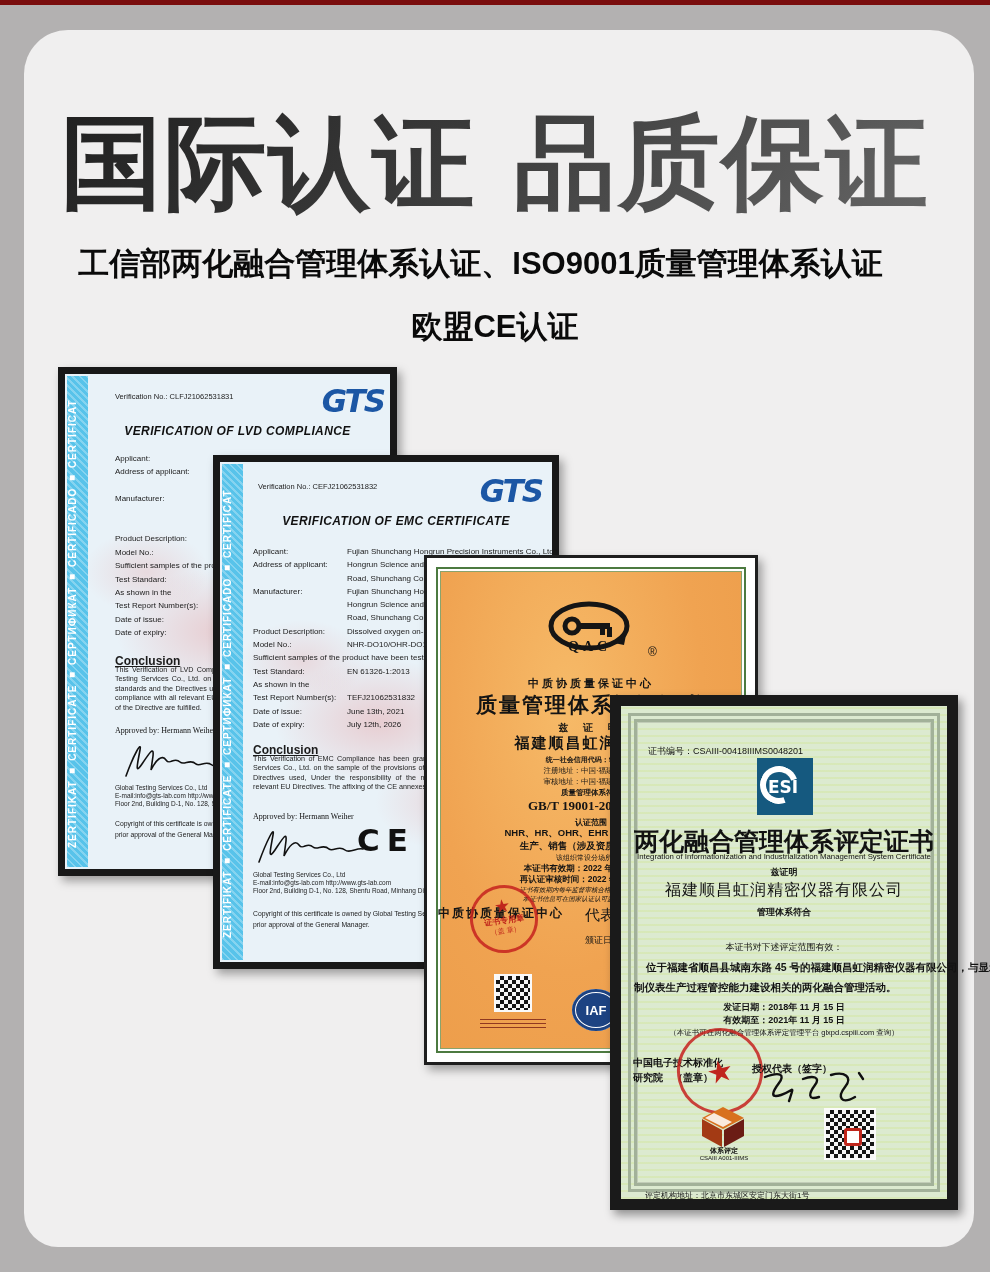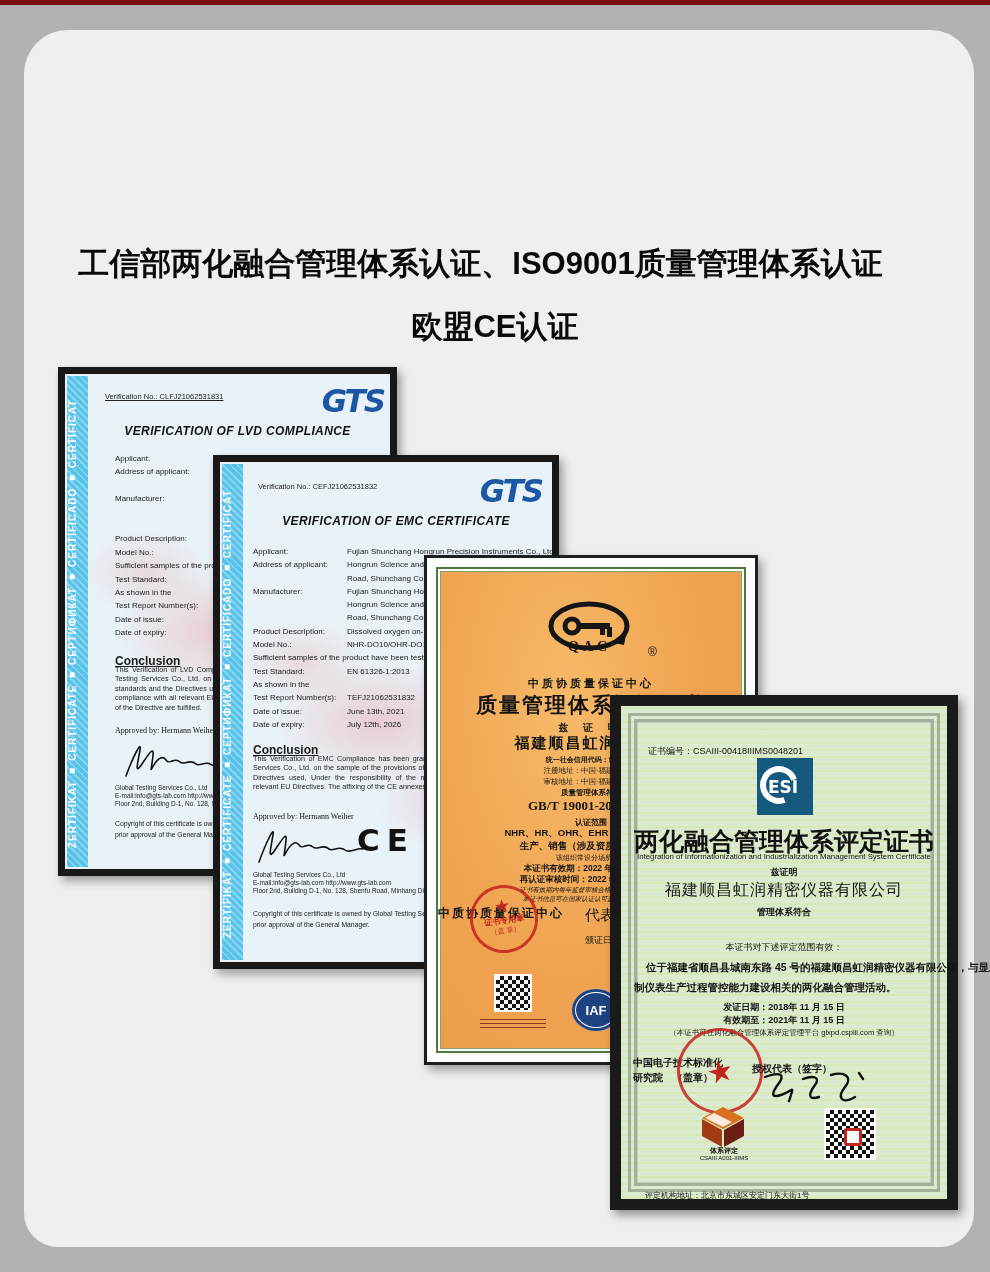--- a/index.html
+++ b/index.html
@@ -66,29 +66,30 @@
   .cesi-logo .txt { position:absolute; left:11px; top:19px; color:#fff; font-weight:900; font-size:17px; letter-spacing:0px; font-family:"DejaVu Sans", sans-serif; }
   .qr-red::after { content:""; position:absolute; left:50%; top:50%; width:12px; height:12px; margin:-6px 0 0 -6px; background:#fff; border:3px solid #c0261c; border-radius:3px; }
 </style>
 </head>
 <body>
 
 <div class="page">
   <div class="topbar"></div>
   <div class="card"></div>
 
+  <div class="hero-title">国际认证 品质保证</div>
   <div class="hero-sub1">工信部两化融合管理体系认证、ISO9001质量管理体系认证</div>
   <div class="hero-sub2">欧盟CE认证</div>
 
   <div class="gts" style="left:58px; top:367px; width:339px; height:509px;">
     <div class="map"></div>
     <div class="band">
         <span>ZERTIFIKAT ■ CERTIFICATE ■ СЕРТИФИКАТ ■ CERTIFICADO ■ CERTIFICAT</span>
       </div>
-    <div class="gts-vno" style="left:40px; top:18px;text-decoration:underline;">Verification No.:   CLFJ21062531831</div>
+    <div class="gts-vno" style="left:50px; top:18px;">Verification No.:   CLFJ21062531831</div>
     <div class="gts-logo" style="right:6px; top:8px;">GTS</div>
     <div class="gts-title" style="left:10px; top:50px;">VERIFICATION OF LVD COMPLIANCE</div>
     <div class="frows" style="left:50px; top:78px; width:268px; font-size:8px; line-height:13.4px; --lw:163px;">
         <div class="frow">
           <span class="flbl" style="width: var(--lw);">Applicant:</span>
           <span class="fval">Fujian Shu</span>
         </div>
         <div class="frow">
           <span class="flbl" style="width: var(--lw);">Address of applicant:</span>
           <span class="fval">Hongrun S</span>

